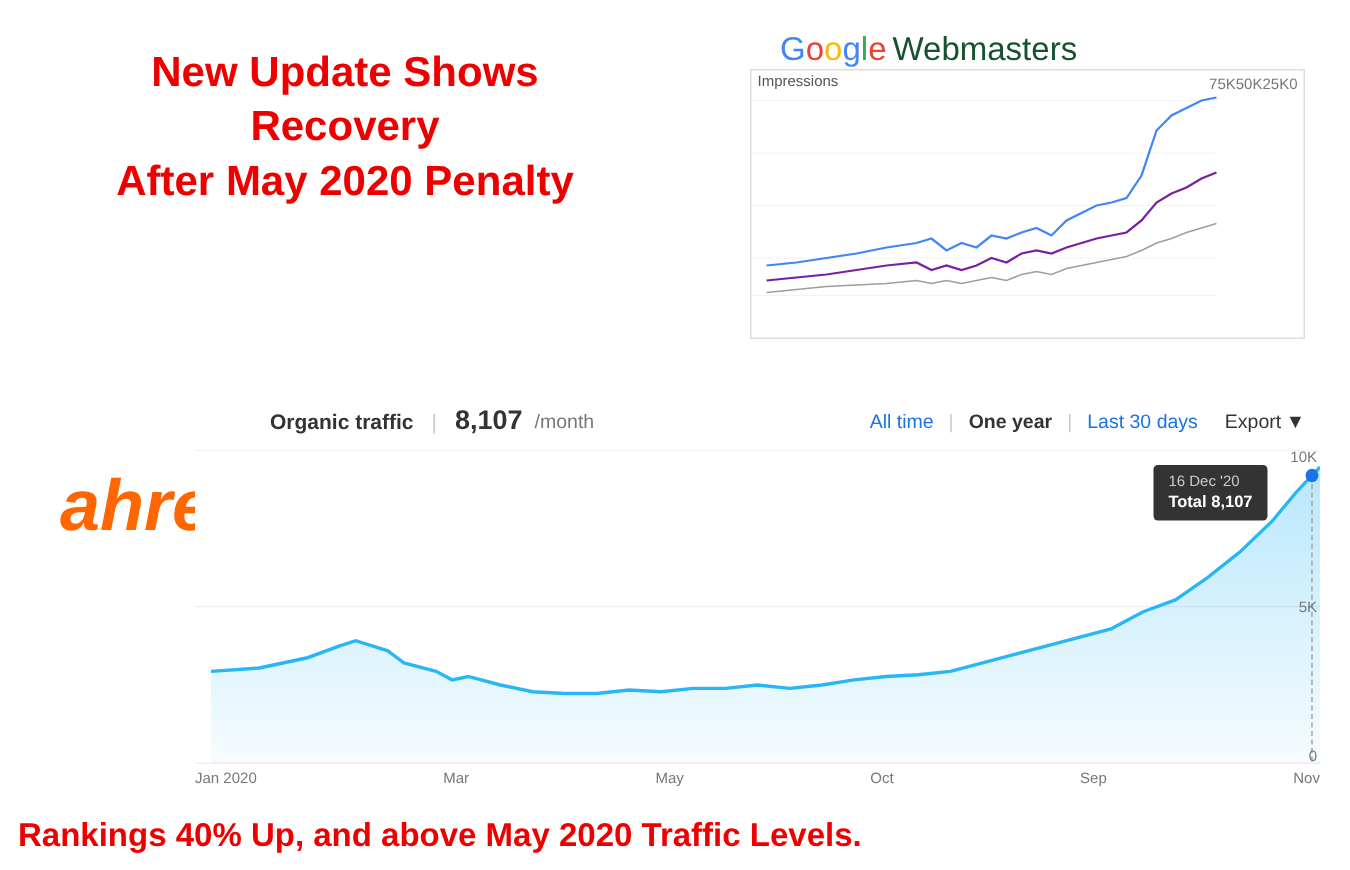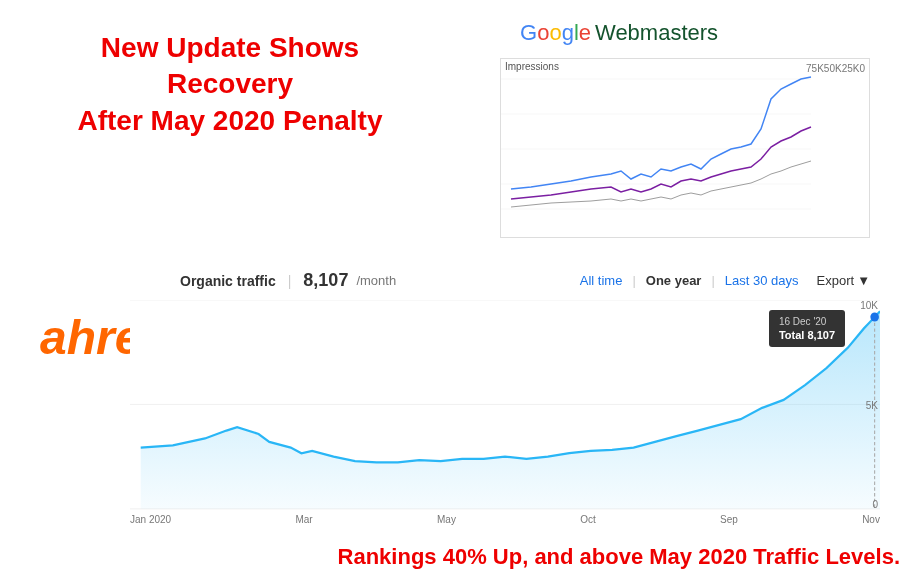--- a/index.html
+++ b/index.html
@@ -33,21 +33,21 @@
       top: 20px;
       right: 20px;
       width: 380px;
     }
     .google-logo {
       display: flex;
       align-items: center;
       gap: 4px;
       font-size: 22px;
       font-weight: 400;
-      margin-bottom: 12px;
+      margin-bottom: 0;
       padding-left: 20px;
     }
     .g-blue { color: #4285F4; }
     .g-red { color: #EA4335; }
     .g-yellow { color: #FBBC05; }
     .g-green { color: #34A853; }
     .g-webmasters { color: #14532d; font-size: 22px; }
 
     
     .google-chart {
@@ -121,24 +121,25 @@
     }
     .tooltip-date { color: #ccc; font-size: 10px; margin-bottom: 2px; }
     .tooltip-total { font-weight: bold; }
 
     
     .bottom-title {
       position: absolute;
       bottom: 10px;
       left: 0;
       right: 0;
-      text-align: right;
+      text-align: left;
       font-size: 22px;
       font-weight: bold;
       color: #e00;
+      padding-left: 12px;
     }
 
     
     .ahrefs-x-labels {
       position: absolute;
       bottom: 55px;
       left: 130px;
       right: 20px;
       display: flex;
       justify-content: space-between;

